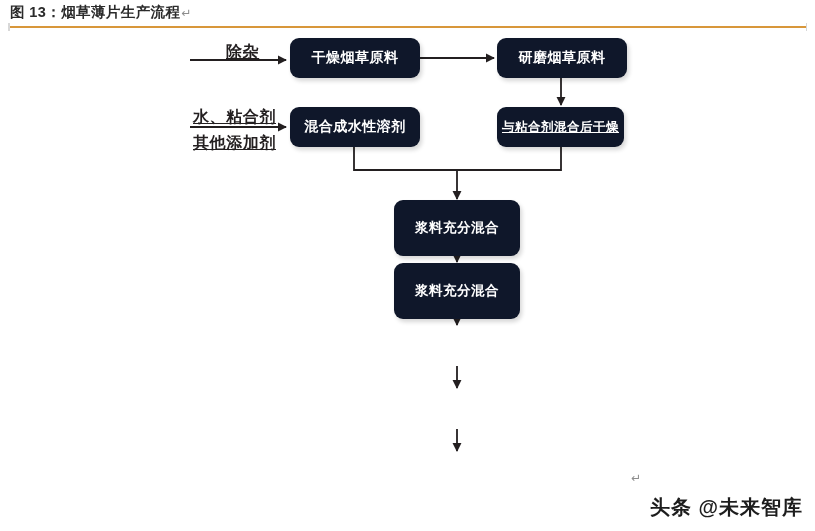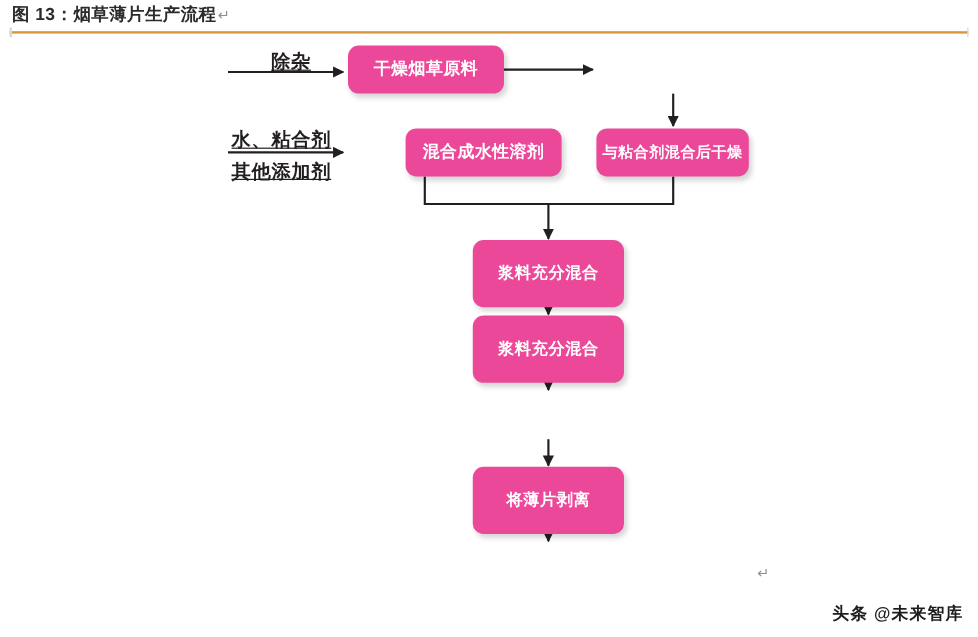--- a/index.html
+++ b/index.html
@@ -66,21 +66,21 @@
     left: 0;
     top: 0;
     width: 815px;
     height: 531px;
     pointer-events: none;
   }
 
   
   .node {
     position: absolute;
-    background: #ec4899;
+    background: #0f172a;
     border-radius: 9px;
     color: #ffffff;
     font-weight: bold;
     display: flex;
     align-items: center;
     justify-content: center;
     box-shadow: 2px 3px 4px rgba(0,0,0,0.16);
     box-sizing: border-box;
     white-space: nowrap;
     letter-spacing: 0.5px;
@@ -99,21 +99,21 @@
     white-space: nowrap;
     letter-spacing: 0.6px;
     text-decoration: underline;
   }
 
   
   #watermark {
     position: absolute;
     right: 12px;
     bottom: 10px;
-    font-size: 14px;
+    font-size: 20px;
     font-weight: bold;
     color: #1d1d1d;
     letter-spacing: 1px;
     white-space: nowrap;
     margin-top: 11px;
   }
   #watermark-mark {
     position: absolute;
     right: 174px;
     bottom: 46px;
@@ -161,22 +161,22 @@
 
       <path d="M 354 147 L 354 170 L 561 170 L 561 147"></path>
     </g>
   </svg>
 
   <div class="edge-label" style="left:226px; top:42px;">除杂</div>
   <div class="edge-label" style="left:193px; top:107px;">水、粘合剂</div>
   <div class="edge-label" style="left:193px; top:133px;">其他添加剂</div>
 
   <div class="node wide" style="left:290px; top:38px;">干燥烟草原料</div>
-  <div class="node wide" style="left:290px; top:107px;margin-left:48px;">混合成水性溶剂</div>
-  <div class="node narrow" style="left:497px; top:107px;">与粘合剂混合后干燥</div>
+  <div class="node wide" style="left:497px; top:38px;">研磨烟草原料</div>
+  <div class="node wide" style="left:290px; top:107px;">混合成水性溶剂</div>
+  <div class="node narrow" style="left:497px; top:107px;text-decoration:underline;">与粘合剂混合后干燥</div>
 
   <div class="node col" style="left:394px; top:200px;">浆料充分混合</div>
   <div class="node col" style="left:394px; top:263px;">浆料充分混合</div>
-  <div class="node col" style="left:394px; top:389px;">将薄片剥离</div>
 </div>
 
 <div id="watermark-mark">↵</div>
 <div id="watermark">头条 @未来智库</div>
 
 </body></html>

